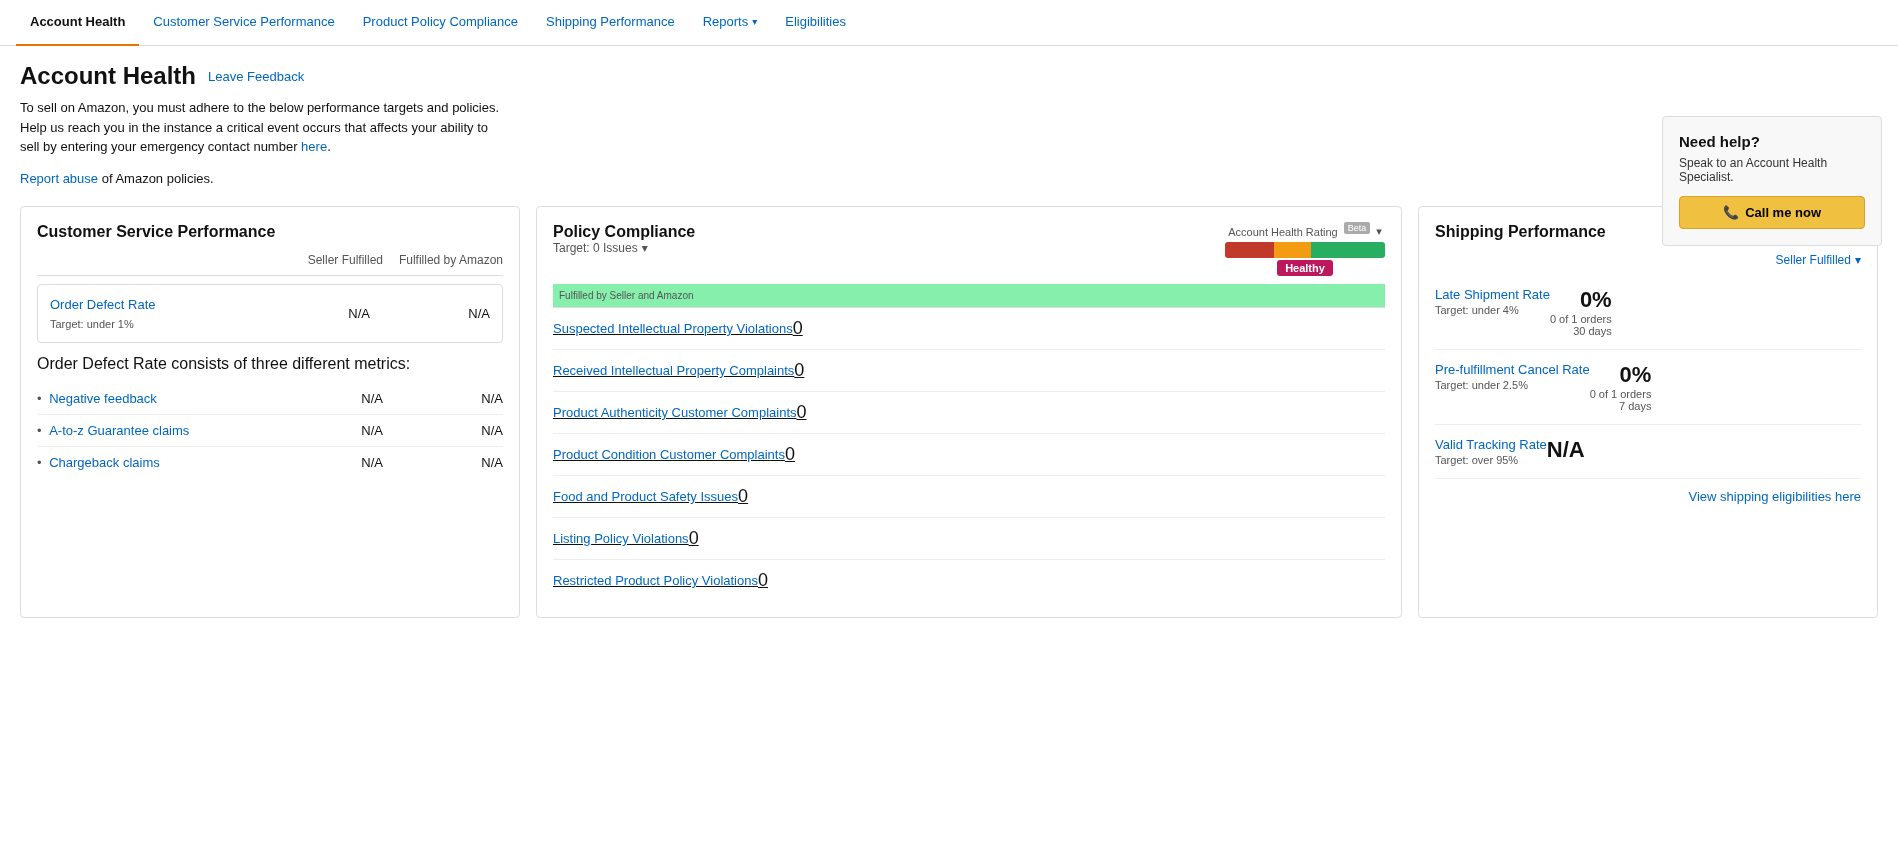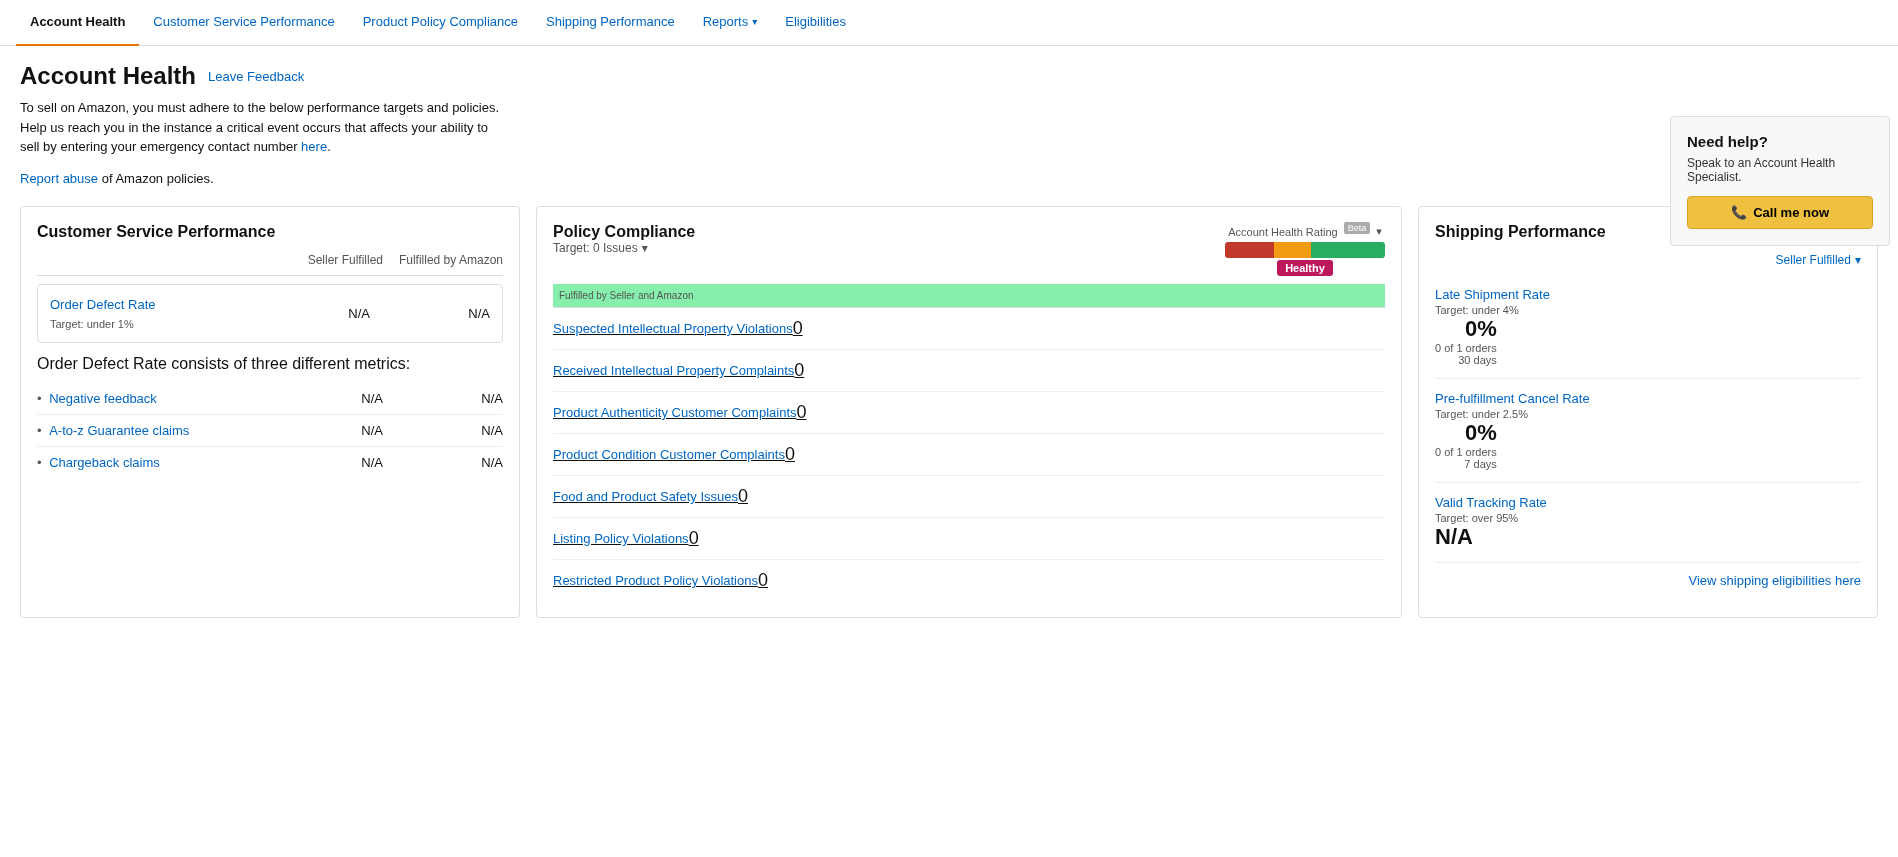--- a/index.html
+++ b/index.html
@@ -55,21 +55,21 @@
       border: 1px solid #ddd;
       border-radius: 4px;
       background: #fff;
       padding: 16px;
     }
     .card-title { font-size: 16px; font-weight: bold; margin-bottom: 12px; }
 
     
     .need-help-box {
       position: absolute;
-      right: 8px;
+      right: 16px;
       top: 70px;
       width: 220px;
       border: 1px solid #ddd;
       border-radius: 4px;
       background: #f8f8f8;
       padding: 16px;
     }
     .need-help-title { font-size: 15px; font-weight: bold; margin-bottom: 6px; }
     .need-help-desc { font-size: 12px; color: #333; margin-bottom: 12px; }
     .call-btn {
@@ -191,21 +191,21 @@
       color: #0066c0; font-size: 12px; cursor: pointer;
       display: flex; align-items: center; gap: 4px;
     }
 
     .shipping-metric {
       padding: 12px 0;
       border-bottom: 1px solid #eee;
     }
     .shipping-metric:last-of-type { border-bottom: none; }
     .shipping-metric-row {
-      display: flex; justify-content: flex-start; align-items: flex-start; flex-direction: column;
+      display: flex; justify-content: flex-start; align-items: flex-start;
     }
     .shipping-metric-label { color: #0066c0; font-size: 13px; cursor: pointer; }
     .shipping-metric-target { font-size: 11px; color: #555; margin-top: 2px; }
     .shipping-metric-value { font-size: 22px; font-weight: bold; text-align: right; }
     .shipping-metric-sub { font-size: 11px; color: #555; text-align: right; }
 
     .view-eligibilities {
       text-align: right;
       margin-top: 10px;
       font-size: 13px;

